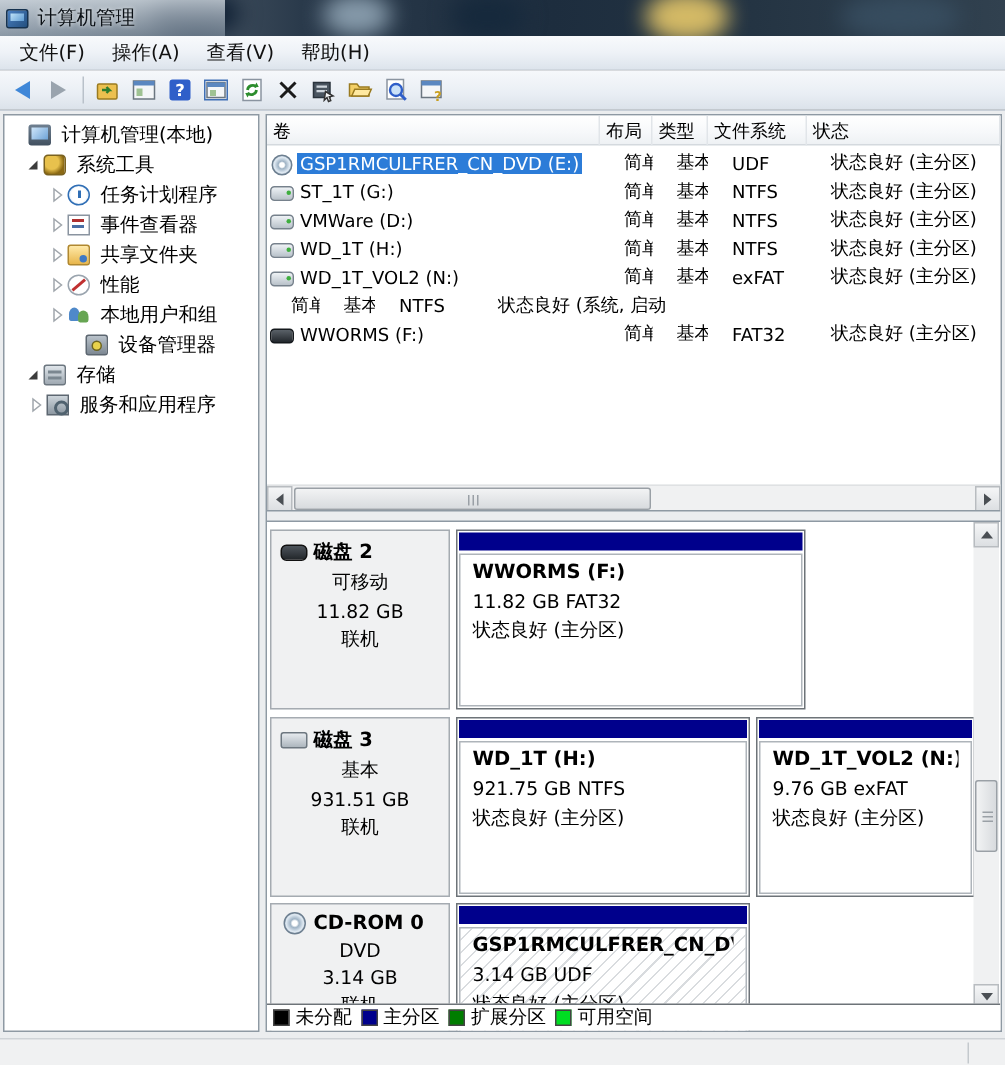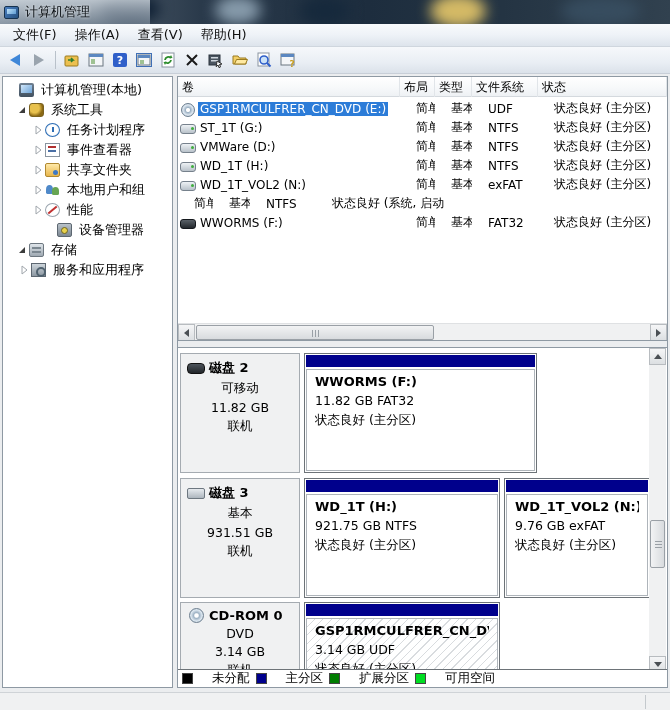--- a/index.html
+++ b/index.html
@@ -142,21 +142,21 @@
   .vscroll { position:absolute; right:1px; top:0px; width:17px; height:325px; background:#f0f1f2; }
   .vscroll .sc-btn { position:absolute; left:0; }
   .v-up { top:0; } .v-down { bottom:0; }
   .v-thumb { position:absolute; left:1px; top:172px; width:15px; height:48px; border-radius:2px;
     background:linear-gradient(90deg,#f2f3f4,#d8dbde); border:1px solid #9aa0a6; }
   .v-thumb::after { content:""; position:absolute; top:50%; left:4px; width:7px; height:1px; background:#9aa0a6;
     box-shadow:0 3px 0 #9aa0a6,0 -3px 0 #9aa0a6; }
 
   .legend { position:absolute; left:0; bottom:0; width:489px; height:18px; background:#fff;
     border-top:1px solid #6d7378; display:flex; align-items:center; padding-left:4px; gap:6px; }
-  .legend-item { display:flex; align-items:center; gap:19px; font-size:12.5px; }
+  .legend-item { display:flex; align-items:center; gap:4px; font-size:12.5px; }
   .swatch { width:11px; height:11px; border:1px solid #444; }
 
   
   .statusbar { position:absolute; left:0; top:692px; width:670px; height:18px; background:#f0f1f2;
     border-top:1px solid #cfd3d7; }
   .statusbar .sdiv { position:absolute; left:645px; top:2px; width:1px; height:14px; background:#c4c9cd; }
 
   
   .tbtn svg { display:block; }
 </style>
@@ -297,29 +297,29 @@
         <span class="expander"><svg width="12" height="12">
               <polygon points="4,2 9,6 4,10" fill="#fff" stroke="#a0a6ac"></polygon>
             </svg></span>
         <span class="tree-ico ico-sharedfolder"></span>
         <span class="tree-label">共享文件夹</span>
       </div>
       <div class="tree-item" style="padding-left:29px">
         <span class="expander"><svg width="12" height="12">
               <polygon points="4,2 9,6 4,10" fill="#fff" stroke="#a0a6ac"></polygon>
             </svg></span>
+        <span class="tree-ico ico-perf"></span>
+        <span class="tree-label">性能</span>
+      </div>
+      <div class="tree-item" style="padding-left:29px">
+        <span class="expander"><svg width="12" height="12">
+              <polygon points="4,2 9,6 4,10" fill="#fff" stroke="#a0a6ac"></polygon>
+            </svg></span>
         <span class="tree-ico ico-users"></span>
         <span class="tree-label">本地用户和组</span>
-      </div>
-      <div class="tree-item" style="padding-left:29px">
-        <span class="expander"><svg width="12" height="12">
-              <polygon points="4,2 9,6 4,10" fill="#fff" stroke="#a0a6ac"></polygon>
-            </svg></span>
-        <span class="tree-ico ico-perf"></span>
-        <span class="tree-label">性能</span>
       </div>
       <div class="tree-item" style="padding-left:41px">
         <span class="expander"></span>
         <span class="tree-ico ico-devmgr"></span>
         <span class="tree-label">设备管理器</span>
       </div>
       <div class="tree-item" style="padding-left:13px">
         <span class="expander"><svg width="12" height="12">
               <polygon points="9,3 9,9 3,9" fill="#3c3c3c"></polygon>
             </svg></span>

